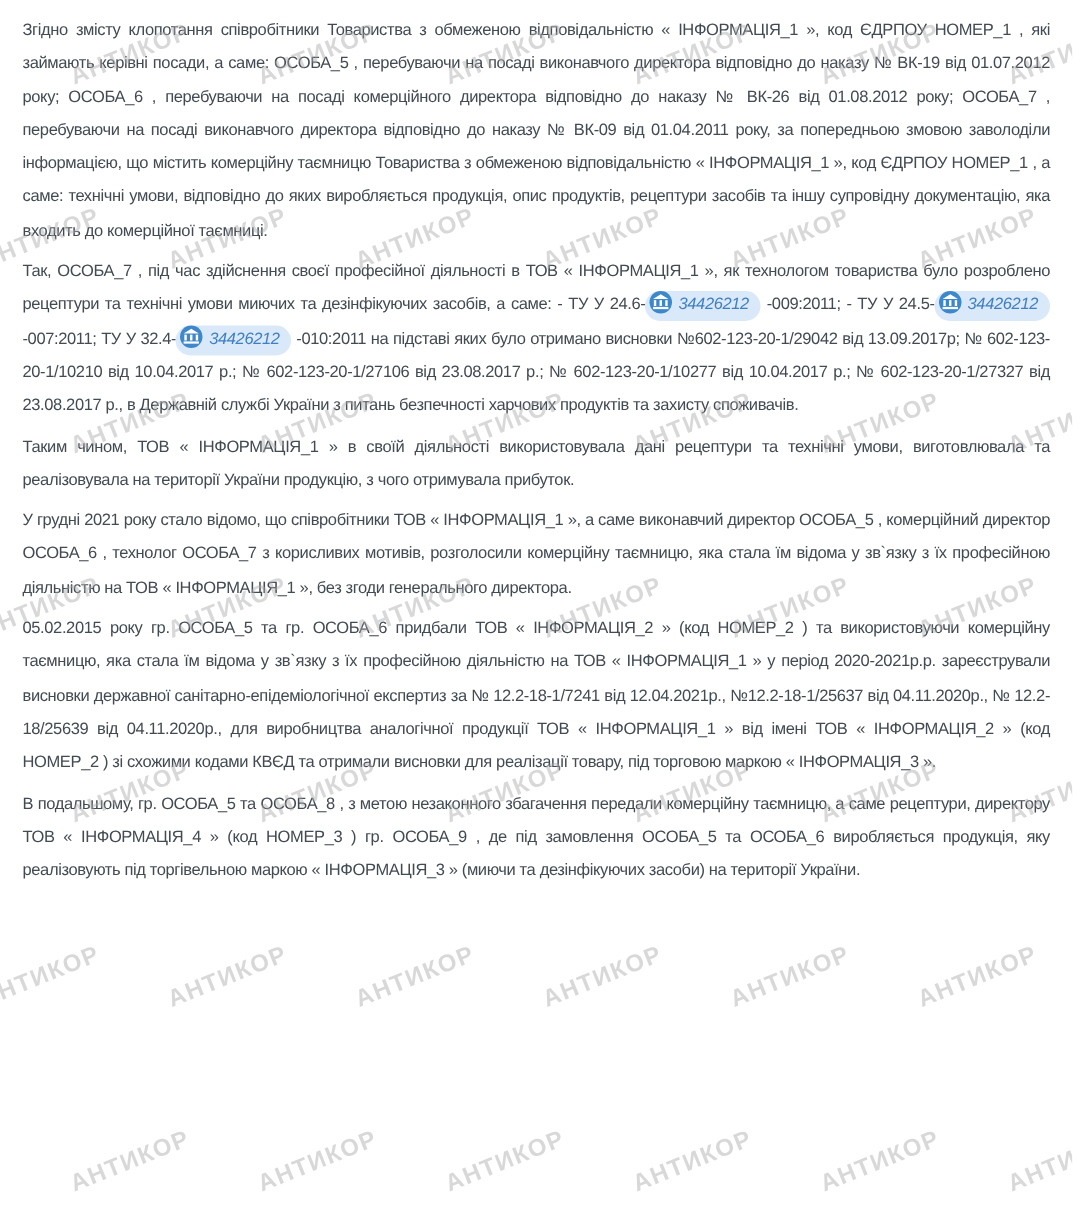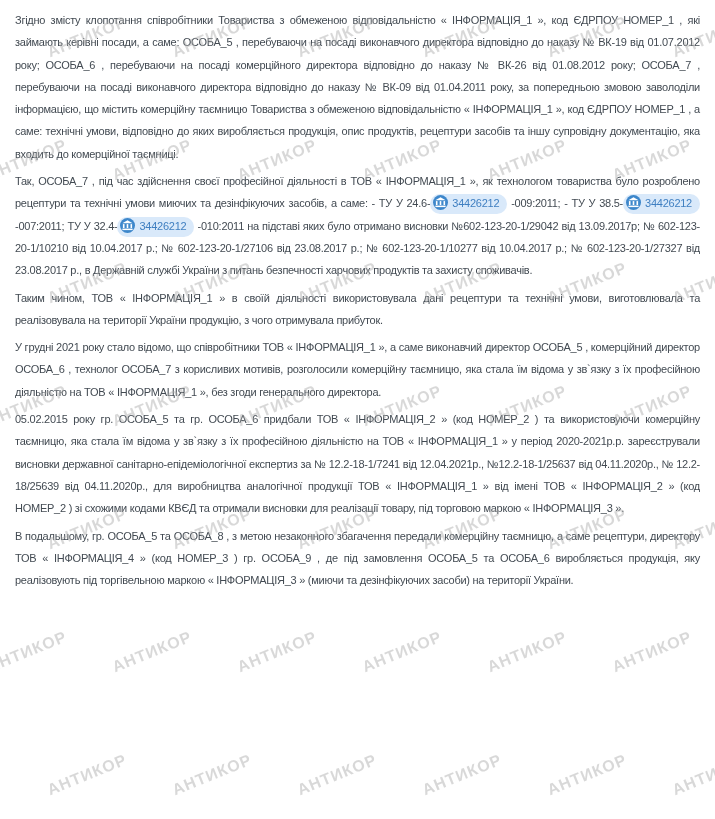--- a/index.html
+++ b/index.html
@@ -39,21 +39,21 @@
     line-height:19px;
   }
   .edrpou-icon{
     display:inline-block;width:15px;height:15px;
     background:var(--iconbg);
     border-radius:50%;
     vertical-align:-3px;
     margin-right:4px;
   }
   .edrpou-icon svg{display:block;width:15px;height:15px;}
-  .edrpou-num{color:var(--link);}
+  .edrpou-num{color:var(--link);font-style:italic;}
   .watermark-layer{
     position:absolute;inset:0;z-index:2;overflow:hidden;pointer-events:none;
   }
   .wm{
     position:absolute;
     color:var(--wm);
     opacity:.45;
     font-size:16px;
     font-weight:bold;
     letter-spacing:1px;
@@ -67,21 +67,21 @@
 
 <div class="page">
   <div class="content">
       <p class="para"><span>Згідно змісту клопотання співробітники Товариства з обмеженою відповідальністю « ІНФОРМАЦІЯ_1 », код ЄДРПОУ НОМЕР_1 , які займають керівні посади, а саме: ОСОБА_5 , перебуваючи на посаді виконавчого директора відповідно до наказу № ВК-19 від 01.07.2012 року; ОСОБА_6 , перебуваючи на посаді комерційного директора відповідно до наказу № ВК-26 від 01.08.2012 року; ОСОБА_7 , перебуваючи на посаді виконавчого директора відповідно до наказу № ВК-09 від 01.04.2011 року, за попередньою змовою заволоділи інформацією, що містить комерційну таємницю Товариства з обмеженою відповідальністю « ІНФОРМАЦІЯ_1 », код ЄДРПОУ НОМЕР_1 , а саме: технічні умови, відповідно до яких виробляється продукція, опис продуктів, рецептури засобів та іншу супровідну документацію, яка входить до комерційної таємниці.</span></p>
       <p class="para"><span>Так, ОСОБА_7 , під час здійснення своєї професійної діяльності в ТОВ « ІНФОРМАЦІЯ_1 », як технологом товариства було розроблено рецептури та технічні умови миючих та дезінфікуючих засобів, а саме: - ТУ У 24.6-</span><a class="edrpou-pill" href="#"><span class="edrpou-icon"><svg viewBox="0 0 15 15">
               <polygon points="7.5,2.2 2.4,5.3 12.6,5.3" fill="#fff"></polygon>
               <rect x="2.9" y="6.1" width="1.6" height="3.9" fill="#fff"></rect>
               <rect x="6.7" y="6.1" width="1.6" height="3.9" fill="#fff"></rect>
               <rect x="10.5" y="6.1" width="1.6" height="3.9" fill="#fff"></rect>
               <rect x="2.4" y="10.6" width="10.2" height="1.5" fill="#fff"></rect>
-            </svg></span><span class="edrpou-num">34426212</span></a><span> -009:2011; - ТУ У 38.5-</span><a class="edrpou-pill" href="#"><span class="edrpou-icon"><svg viewBox="0 0 15 15">
+            </svg></span><span class="edrpou-num">34426212</span></a><span> -009:2011; - ТУ У 24.5-</span><a class="edrpou-pill" href="#"><span class="edrpou-icon"><svg viewBox="0 0 15 15">
               <polygon points="7.5,2.2 2.4,5.3 12.6,5.3" fill="#fff"></polygon>
               <rect x="2.9" y="6.1" width="1.6" height="3.9" fill="#fff"></rect>
               <rect x="6.7" y="6.1" width="1.6" height="3.9" fill="#fff"></rect>
               <rect x="10.5" y="6.1" width="1.6" height="3.9" fill="#fff"></rect>
               <rect x="2.4" y="10.6" width="10.2" height="1.5" fill="#fff"></rect>
             </svg></span><span class="edrpou-num">34426212</span></a><span> -007:2011; ТУ У 32.4-</span><a class="edrpou-pill" href="#"><span class="edrpou-icon"><svg viewBox="0 0 15 15">
               <polygon points="7.5,2.2 2.4,5.3 12.6,5.3" fill="#fff"></polygon>
               <rect x="2.9" y="6.1" width="1.6" height="3.9" fill="#fff"></rect>
               <rect x="6.7" y="6.1" width="1.6" height="3.9" fill="#fff"></rect>
               <rect x="10.5" y="6.1" width="1.6" height="3.9" fill="#fff"></rect>

